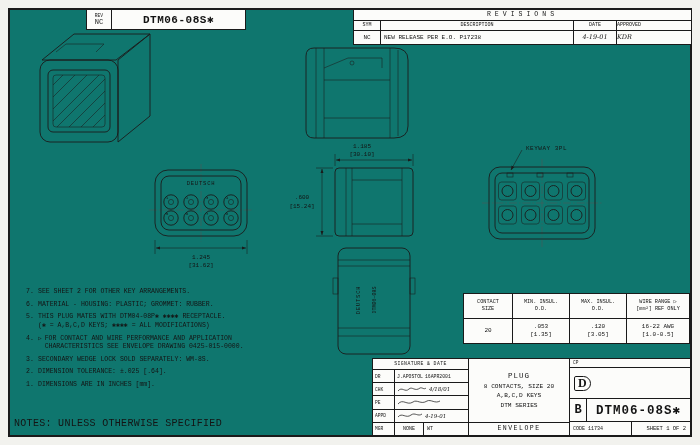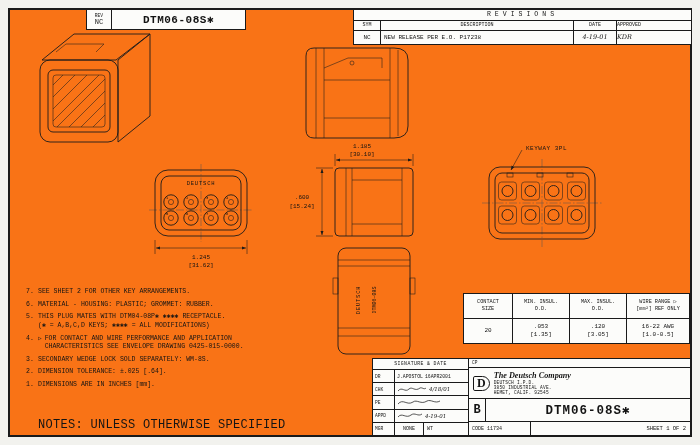--- a/index.html
+++ b/index.html
@@ -1,19 +1,19 @@
 <!DOCTYPE html>
 <html><head>
 <meta charset="utf-8">
 <style>
   html,body{margin:0;padding:0}
   body{width:700px;height:445px;position:relative;overflow:hidden;background:#f2f2ee;
        font-family:"Liberation Mono","DejaVu Sans Mono",monospace;color:#141414;}
   .abs{position:absolute}
-  .sheet{position:absolute;left:8px;top:8px;width:684px;height:429px;background:#f97316;
+  .sheet{position:absolute;left:8px;top:8px;width:684px;height:429px;background:#0f766e;
          border:2px solid #1a1a1a;box-sizing:border-box}
 
   
   .pnbox{left:76px;top:0;width:158px;height:19px;border:1.3px solid #1a1a1a;border-top:none;
          display:flex;background:#fcfcfa}
   .pn-rev{width:24px;border-right:1.1px solid #1a1a1a;display:flex;flex-direction:column;
           align-items:center;justify-content:center}
   .pn-rev-label{font-size:4.6px;line-height:5px}
   .pn-rev-val{font-size:7px;line-height:8px}
   .pn-num{flex:1;display:flex;align-items:center;justify-content:center;
@@ -45,21 +45,21 @@
   .callout{font-size:6px;letter-spacing:.5px}
 
   
   .notes{left:16px;top:278px;width:310px}
   .note{display:flex;font-size:6.5px;line-height:8.5px;margin-bottom:4.2px}
   .n-num{width:12px;flex:none}
   .n-flag{flex:none;font-size:6px}
   .n-flag:not(:empty){margin-right:3px}
   .n-txt{flex:1}
   .n-l2{display:block}
-  .notes-footer{left:28px;top:408px;font-size:12px;letter-spacing:.3px}
+  .notes-footer{left:4px;top:408px;font-size:10px;letter-spacing:.3px}
 
   
   .ctable{left:453px;top:283px;width:227px;border-collapse:collapse;table-layout:fixed;
           background:#fcfcfa}
   .ctable th,.ctable td{border:1.1px solid #1a1a1a;text-align:center;vertical-align:middle;
           padding:0;font-weight:normal}
   .ctable th{height:24px;font-size:5.2px;line-height:1.3}
   .ctable td{height:24px;font-size:6px;line-height:1.3}
 
   
@@ -386,33 +386,34 @@
           <span class="sig-hand">4-19-01</span>
         </span>
       </div>
       <div class="sig-row">
         <span class="sig-label">MGR</span>
         <span class="sig-cellA">NONE</span>
         <span class="sig-cellB">WT</span>
       </div>
     </div>
 
+    <div class="tb-mid">
+      <div class="tb-mid-main">
+        <div class="tl1">PLUG</div>
+        <div class="tl">8 CONTACTS, SIZE 20</div>
+        <div class="tl">A,B,C,D KEYS</div>
+        <div class="tl">DTM SERIES</div>
+      </div>
+      <div class="tb-envelope">ENVELOPE</div>
+    </div>
 
     <div class="tb-right">
       <div class="tb-cp">CP</div>
       <div class="tb-company">
         <span class="logo-d">D</span>
-        <div>
-          <div class="comp-name">The Deutsch Company</div>
-          <div class="comp-addr">
-            <div>DEUTSCH I.P.D.</div>
-            <div>3850 INDUSTRIAL AVE.</div>
-            <div>HEMET, CALIF. 92545</div>
-          </div>
-        </div>
       </div>
       <div class="tb-part">
         <span class="tb-size">B</span>
         <span class="tb-pn">DTM06-08S✱</span>
       </div>
       <div class="tb-foot">
         <span class="tb-code">
           <span>CODE</span>
           <span>11734</span>
         </span>

